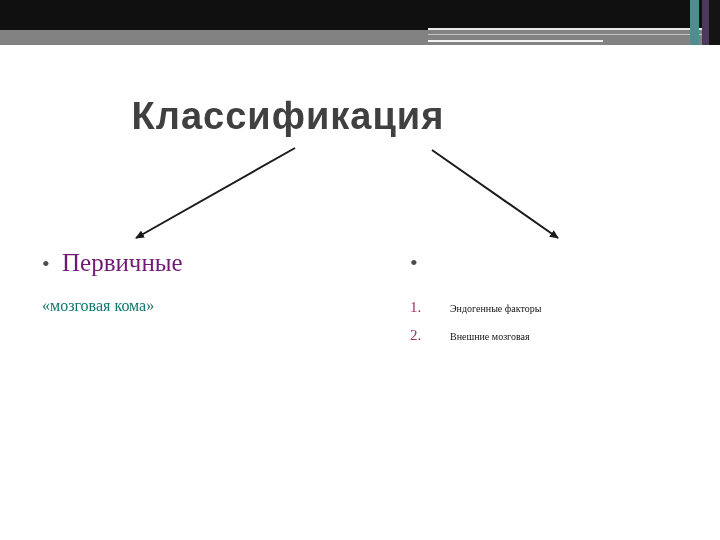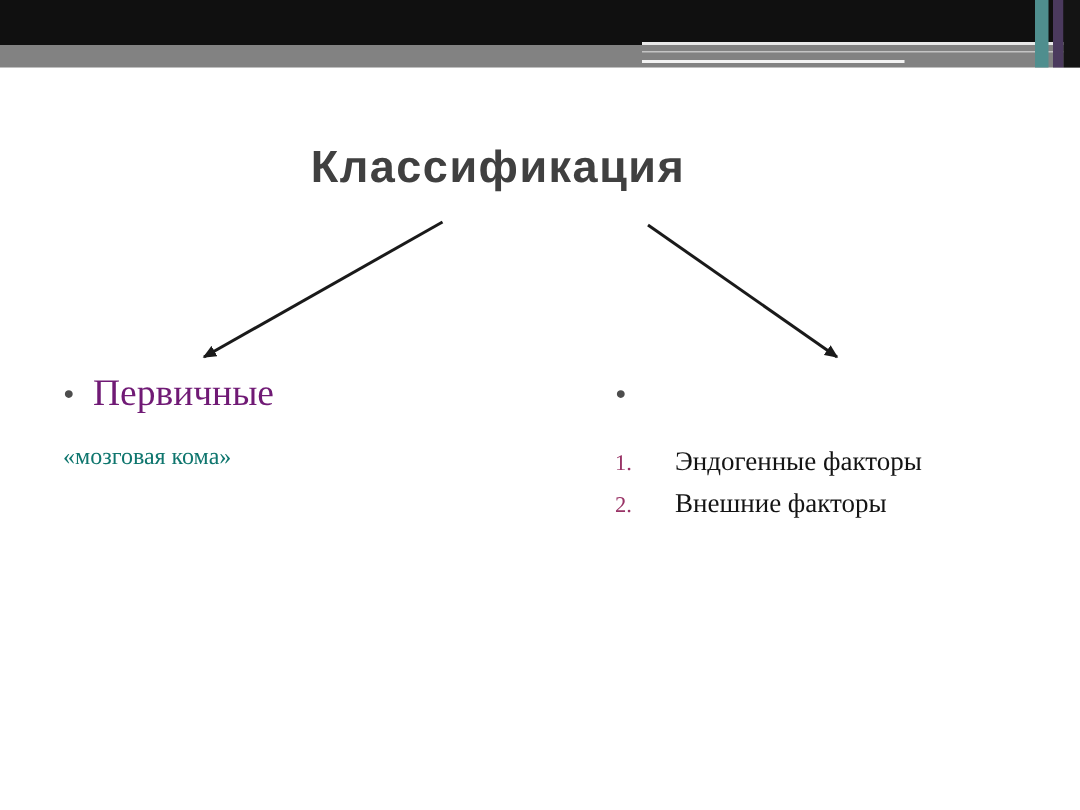--- a/index.html
+++ b/index.html
@@ -58,24 +58,23 @@
     background:#141414;
   }
 
   
   .title {
     position:absolute; top:95px; left:0;
     width:576px;
     text-align:center;
     font-family:"Liberation Sans", sans-serif;
     font-weight:bold;
-    font-size:30px;
+    font-size:38px;
     letter-spacing:1px;
     color:var(--title-color, #404040);
-    margin-left:44px;
   }
 
   
   .arrows {
     position:absolute; top:0; left:0;
     width:720px; height:540px;
     pointer-events:none;
   }
   .arrows line { stroke:#1a1a1a; stroke-width:2; }
 
@@ -110,21 +109,21 @@
     align-items:baseline;
     line-height:26px;
   }
   .num {
     display:inline-block;
     width:40px;
     font-size:15px;
     color:var(--number-color, #993366);
   }
   .txt {
-    font-size:18px;
+    font-size:10px;
     color:#141414;
   }
 </style>
 </head>
 <body>
 
 <div class="slide">
 
   <div class="top-black"></div>
   <div class="gray-band"></div>
@@ -159,18 +158,18 @@
     <div class="bullet-line">
       <span class="bullet">•</span>
     </div>
     <div class="num-list">
       <div class="num-item">
         <span class="num">1.</span>
         <span class="txt">Эндогенные факторы</span>
       </div>
       <div class="num-item">
         <span class="num">2.</span>
-        <span class="txt">Внешние факторы</span>
+        <span class="txt">Внешние мозговая</span>
       </div>
     </div>
   </div>
 
 </div>
 
 </body></html>

